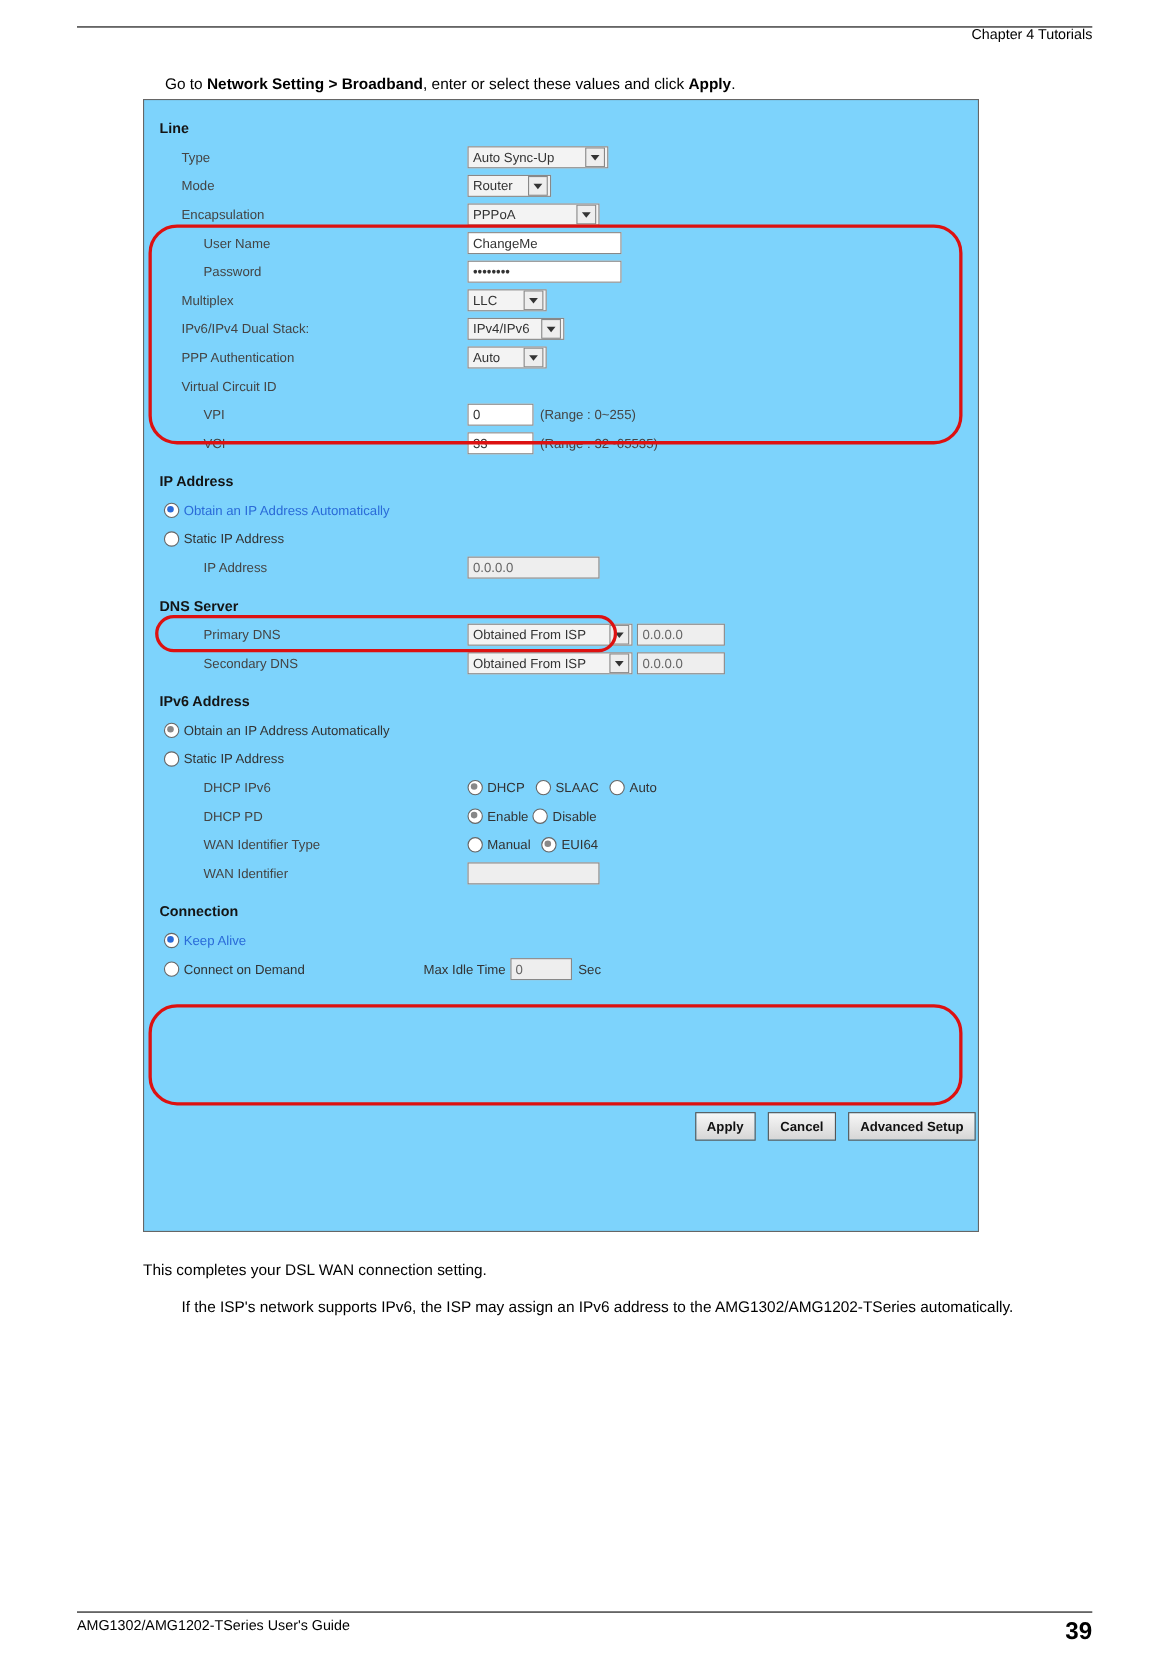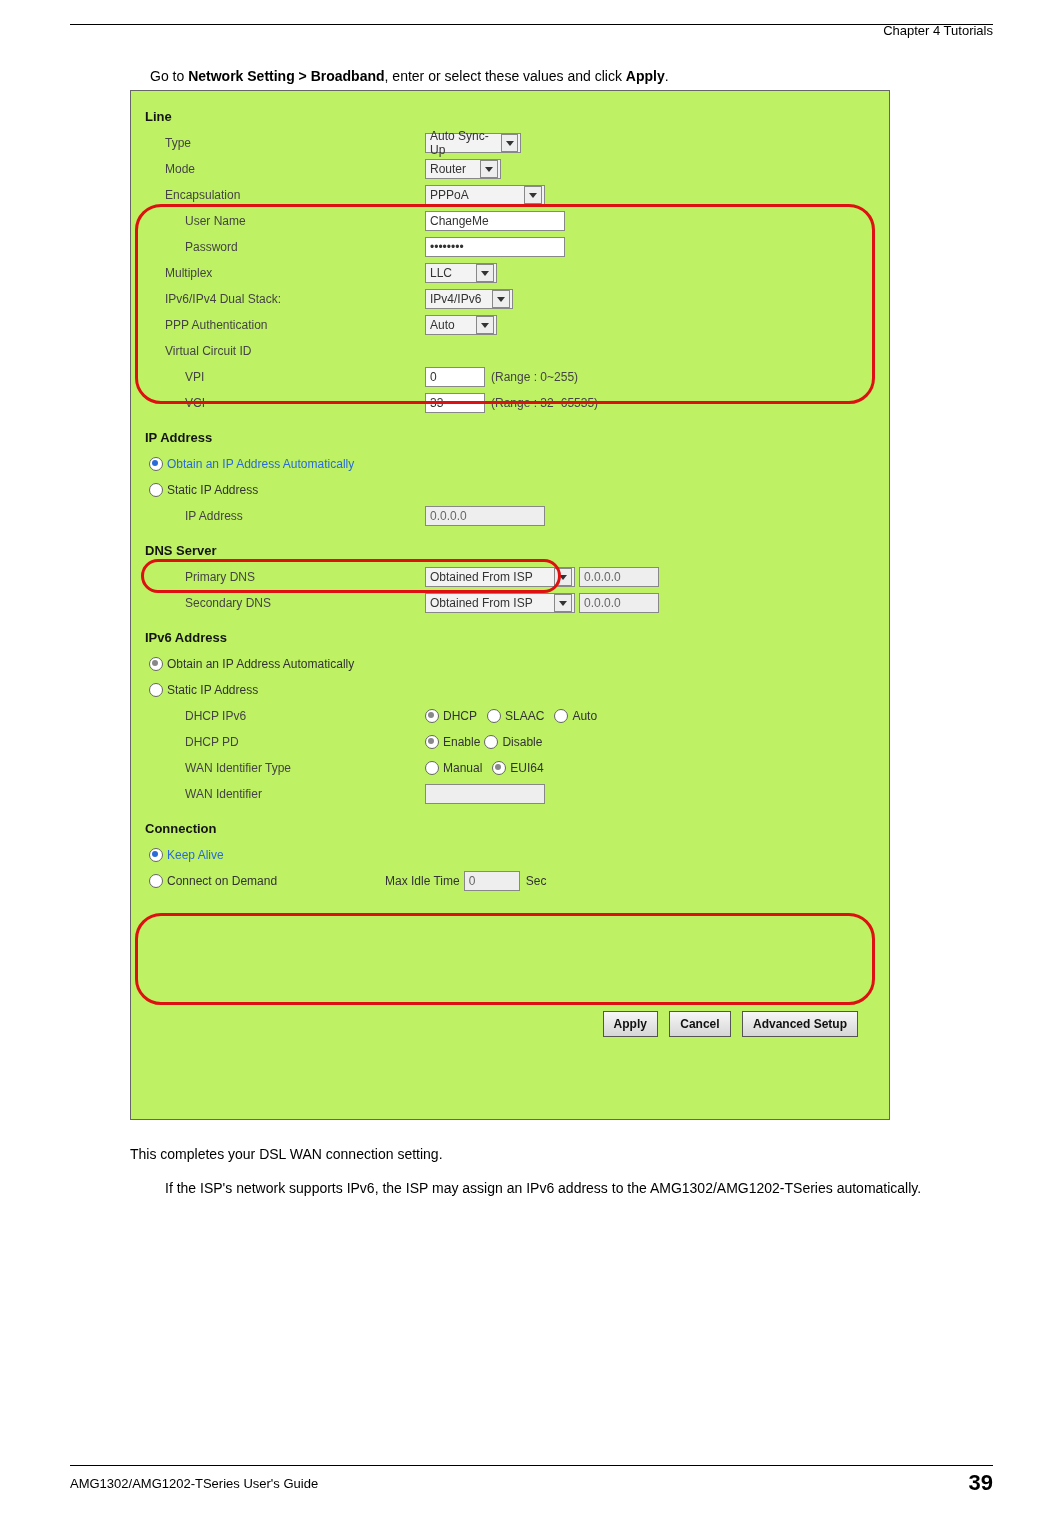--- a/index.html
+++ b/index.html
@@ -32,21 +32,21 @@
     margin-right: 10px;
     font-size: 14px;
     margin-bottom: 6px;
   }
   .figure {
     margin-left: 60px;
     border: 1px solid #666;
     width: 760px;
     height: 1030px;
     position: relative;
-    background: #bef264;
+    background: #7dd3fc;
     font-family: Arial, sans-serif;
     font-size: 12px;
     color: #333;
     box-sizing: border-box;
     padding: 10px 14px;
   }
   .sect {
     font-weight: bold;
     color: #141414;
     margin: 8px 0 6px 0;
@@ -81,21 +81,21 @@
     content:""; position:absolute; top:2px; left:2px; width:6px; height:6px;
     border-radius:50%; background:#2a6bd8;
   }
   .radio-gray.on::after { background:#888; }
   .btn {
     display:inline-flex; align-items:center; justify-content:center;
     height:24px; padding: 0 10px;
     border:1px solid #555; background:linear-gradient(#f7f7f7,#d6d6d6);
     font-weight:bold; font-size:12px; color:#111; margin-left:8px;
   }
-  .btn-row { position:absolute; right:31px; top: 920px; }
+  .btn-row { position:absolute; right:2px; top: 920px; }
   .red-oval {
     position:absolute; border:3px solid #d11; border-radius:26px;
     box-sizing:border-box; pointer-events:none;
   }
   .caption {
     margin-left:60px; margin-top:26px; font-size:14px;
   }
   .h2 {
     margin-left:0px;
     margin-top:50px;
@@ -104,21 +104,21 @@
     font-weight: bold;
     color:#000;
   }
   .para {
     margin-left:95px; margin-right:30px; margin-top:16px;
     font-size:14px; line-height:1.45;
   }
   .footer {
     position:absolute; bottom:28px; left:70px; right:70px;
     border-top:1px solid #000; padding-top:4px;
-    display:flex; justify-content:space-between; align-items:center;
+    display:flex; justify-content:space-between; align-items:flex-start;
     font-size:13px;
   }
   .footer .pg {
     font-family: Arial, sans-serif;
     font-size: 22px; font-weight: bold;
   }
 </style>
 </head>
 <body>
 
@@ -128,21 +128,21 @@
 
   <div class="intro">
     <span>Go to </span><b>Network Setting &gt; Broadband</b><span>, enter or select these values and click </span><b>Apply</b><span>.</span>
   </div>
 
   <div class="figure">
 
     <div class="sect">Line</div>
     <div class="row">
       <div class="lab">Type</div>
-      <div class="sel" style="width:96px">
+      <div class="sel" style="width:128px">
         <span>Auto Sync-Up</span>
         <span class="arrow"></span>
       </div>
     </div>
 
     <div class="row">
       <div class="lab">Mode</div>
       <div class="sel" style="width:76px">
         <span>Router</span>
         <span class="arrow"></span>

